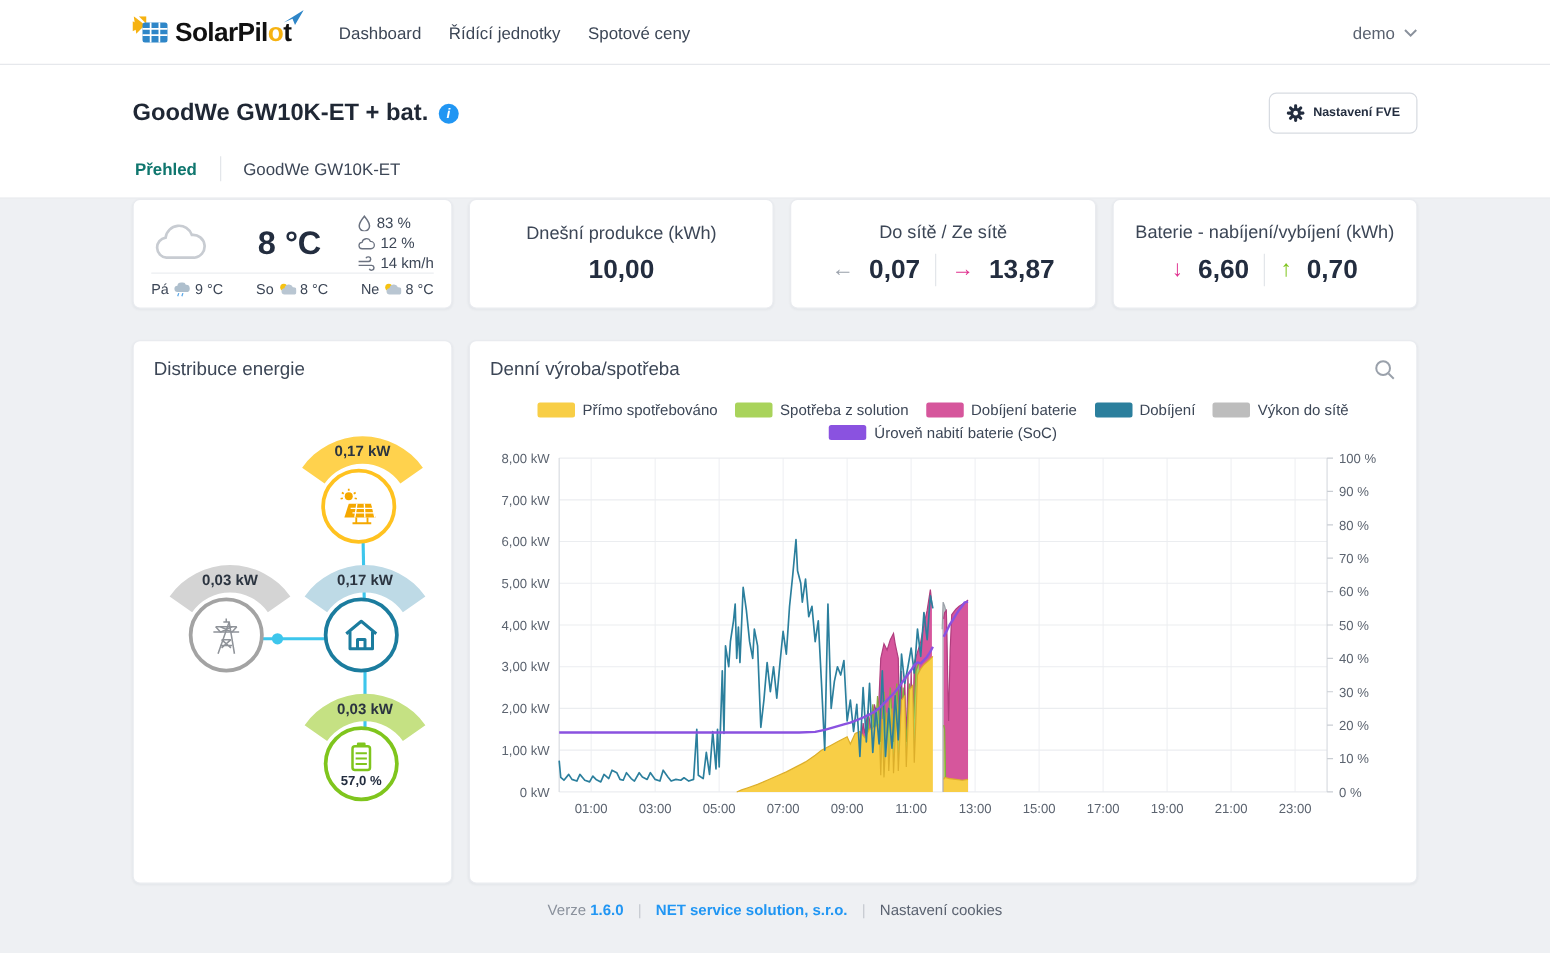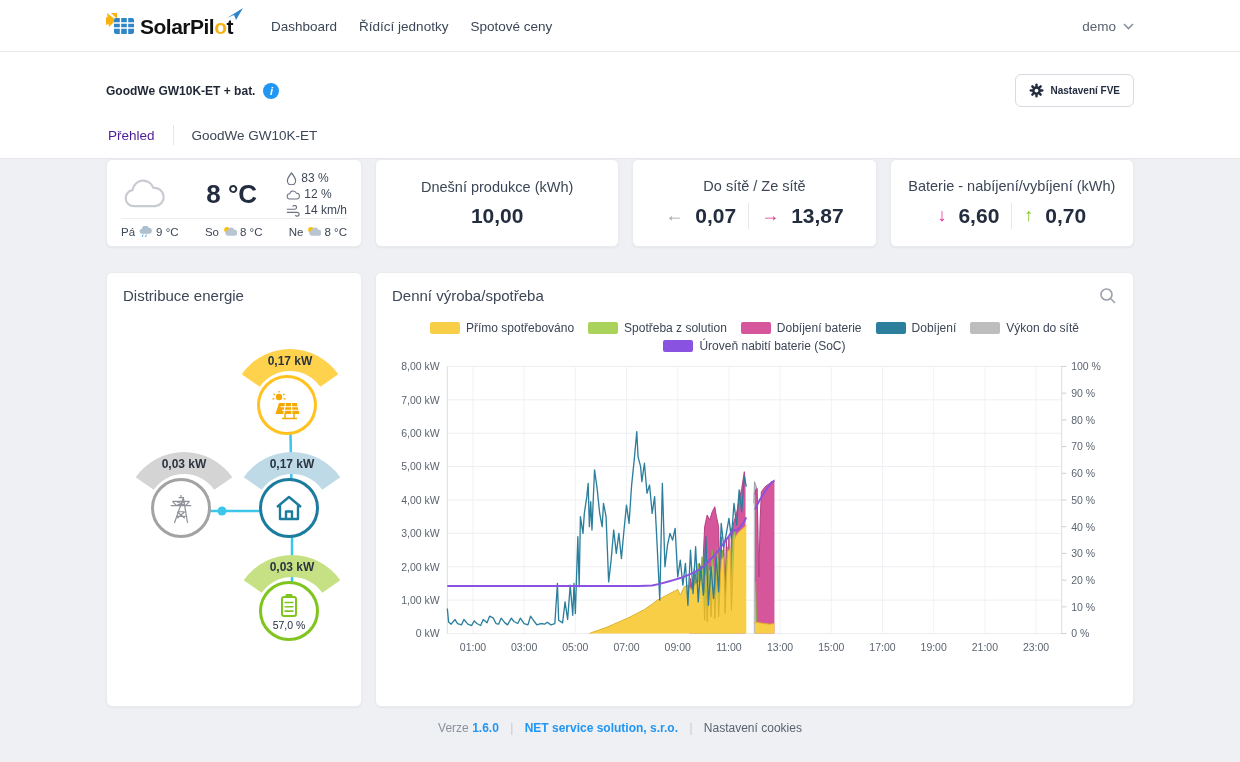--- a/index.html
+++ b/index.html
@@ -13,28 +13,28 @@
   .logo-text { font-size:21px; font-weight:bold; color:#111; letter-spacing:-0.5px; position:relative; }
   .logo-o { color:#f6b211; }
   .logo-arrow { position:absolute; top:-7px; right:-10px; }
   .nav-links { display:flex; gap:22px; flex:1; }
   .nav-links a { font-size:13.5px; color:#3c4656; text-decoration:none; cursor:pointer; }
   .user-menu { display:flex; align-items:center; gap:7px; font-size:13.5px; color:#5a6270; cursor:pointer; }
 
   
   header.pagehead { background:#fff; border-bottom:1px solid #e6e8ec; padding:22px 0 0 0; }
   .title-row { display:flex; align-items:center; gap:8px; }
-  .page-title { font-size:12px; font-weight:bold; color:#1f2734; margin:0; }
+  .page-title { font-size:19px; font-weight:bold; color:#1f2734; margin:0; }
   .info-dot { width:16px; height:16px; border-radius:50%; background:#2196f3; color:#fff; font-size:11px; font-weight:bold; font-style:italic; display:inline-flex; align-items:center; justify-content:center; cursor:pointer; }
   .head-spacer { flex:1; }
   .btn-settings { display:flex; align-items:center; gap:7px; background:#fff; border:1px solid #d7dbe1; border-radius:6px; padding:8px 13px; font-size:10px; font-weight:bold; color:#232d3f; cursor:pointer; font-family:inherit; }
   .tabs { display:flex; align-items:center; margin-top:18px; padding-bottom:13px; }
   .tab { font-size:13.5px; text-decoration:none; cursor:pointer; padding:0 18px; }
   .tab:first-child { padding-left:2px; }
-  .tab.active { color:#4c1d95; font-weight:normal; }
+  .tab.active { color:#0f766e; font-weight:bold; }
   .tab.inactive { color:#3c4656; }
   .tab-sep { width:1px; height:20px; background:#e3e6ea; }
 
   
   main { padding:25px 0 10px 0; }
   .cards-row { display:grid; grid-template-columns:256px 1fr 1fr 1fr; gap:13px; }
   .card { background:#fff; border-radius:6px; border:1px solid #e9ebef; box-shadow:0 1px 2px rgba(20,30,50,.05); }
   .stat-card { display:flex; flex-direction:column; align-items:center; justify-content:center; gap:9px; padding:14px 8px; min-height:88px; }
   .stat-title { font-size:14.5px; color:#3c4656; }
   .stat-value { font-size:21px; font-weight:bold; color:#232d3f; }
@@ -56,21 +56,21 @@
   .panels-row { display:grid; grid-template-columns:256px 1fr; gap:13px; margin-top:25px; }
   .panel { background:#fff; border-radius:6px; border:1px solid #e9ebef; box-shadow:0 1px 2px rgba(20,30,50,.05); padding:14px 16px; }
   .panel-title { font-size:15px; color:#3c4656; margin:0; font-weight:normal; }
   .chart-head { display:flex; align-items:flex-start; }
   .chart-head .panel-title { flex:1; }
 
   
   .diagram { position:relative; height:360px; margin-top:28px; }
   .node { position:absolute; width:120px; text-align:center; }
   .node-circle { position:absolute; left:27px; top:29px; width:60px; height:60px; background:#fff; border:3px solid #999; border-radius:50%; display:flex; flex-direction:column; align-items:center; justify-content:center; }
-  .soc-label { font-size:10.5px; font-weight:normal; color:#232d3f; margin-top:1px; }
+  .soc-label { font-size:10.5px; font-weight:bold; color:#232d3f; margin-top:1px; }
   .arc-label { font-size:12px; font-weight:bold; fill:#2b3440; }
   .conn { position:absolute; inset:0; z-index:0; }
   .node { z-index:1; }
 
   
   .legend { display:flex; justify-content:center; flex-wrap:wrap; gap:4px 14px; margin:16px 0 2px 0; }
   .legend-item { display:flex; align-items:center; gap:6px; font-size:12px; color:#3c4656; }
   .legend-swatch { width:30px; height:12px; border-radius:2px; display:inline-block; }
   #chart-svg { width:100%; height:auto; display:block; }
   #chart-svg text.tick { font-size:11px; fill:#5c6470; font-family:"Liberation Sans",sans-serif; }

